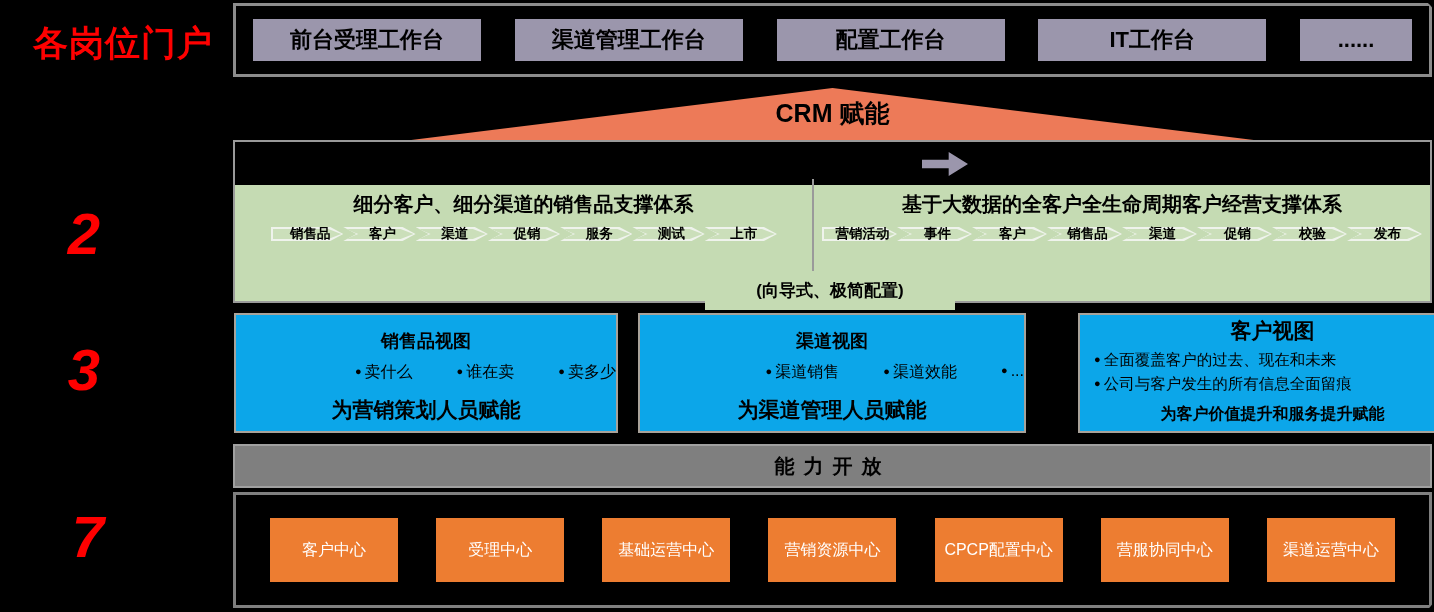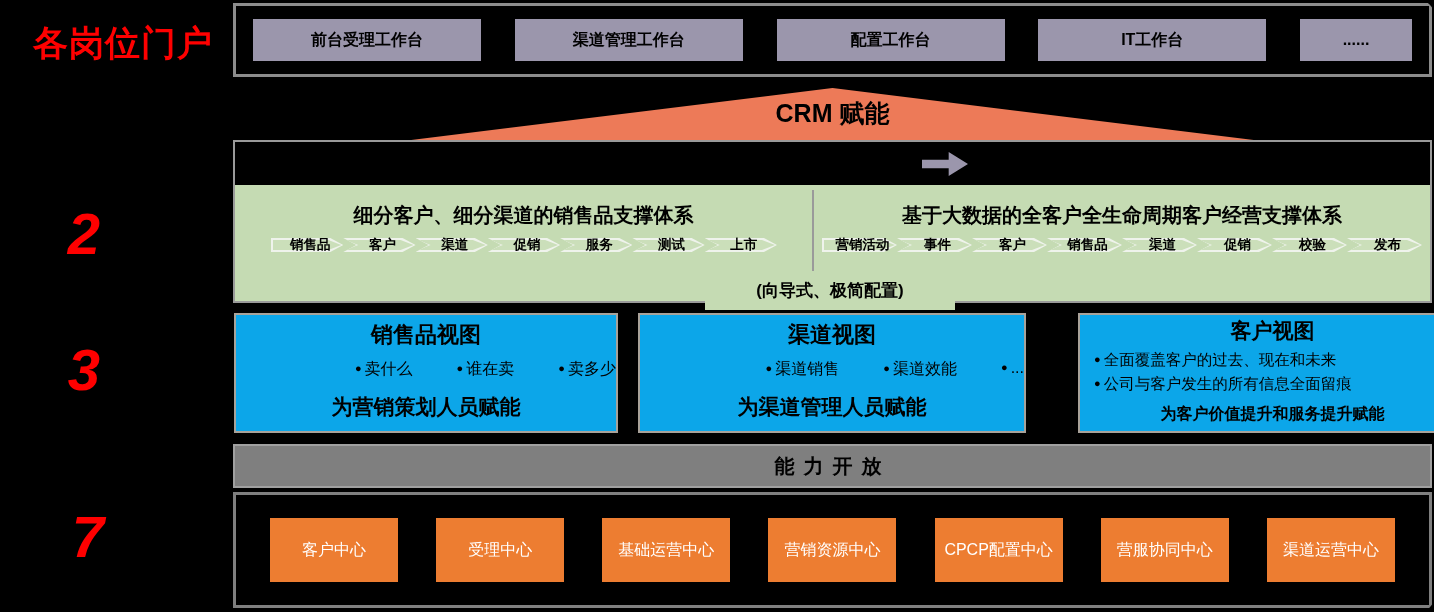--- a/index.html
+++ b/index.html
@@ -11,57 +11,57 @@
   .row-num{position:absolute;color:#f00;font-weight:bold;font-style:italic;font-size:58px;transform:translate(-50%,-50%);}
   .num2{left:84px;top:233px;}
   .num3{left:84px;top:369px;}
   .num7{left:88px;top:536px;}
 
   
   .portal-bar{position:absolute;left:233px;top:3px;width:1199px;height:74px;box-sizing:border-box;
               background:#000;border:3px solid #8c8c8c;display:flex;align-items:center;
               justify-content:space-between;padding:0 17px;}
   .wb-btn{height:42px;background:#9b96ac;display:flex;align-items:center;justify-content:center;
-          font-size:16px;font-weight:bold;flex:0 0 auto;text-align:right;}
+          font-size:22px;font-weight:bold;flex:0 0 auto;text-align:right;}
   .wb-wide{width:228px;} .wb-small{width:112px;}
 
   
   .crm-tri{position:absolute;left:233px;top:88px;width:1199px;height:74px;background:#ed7a58;
            clip-path:polygon(50% 0,100% 100%,0 100%);z-index:1;}
   .crm-label{position:absolute;left:233px;top:97px;width:1199px;text-align:center;
              font-size:25px;font-weight:bold;z-index:1;}
 
   
   .sec2{position:absolute;left:233px;top:140px;width:1199px;height:163px;box-sizing:border-box;
         background:#c5dbb3;border:2px solid #9a9a9a;z-index:2;}
   .sec2-band{position:absolute;left:0;top:0;width:100%;height:43px;background:#000;}
   .flow-arrow{position:absolute;left:687px;top:10px;width:46px;height:24px;background:#9b96ac;
               clip-path:polygon(0 32%,58% 32%,58% 0,100% 50%,58% 100%,58% 68%,0 68%);}
-  .sec2-green{position:absolute;left:0;top:48px;width:100%;height:116px;}
+  .sec2-green{position:absolute;left:0;top:37px;width:100%;height:116px;}
   .half{position:absolute;top:0;height:100%;}
   .half-l{left:0;width:577px;}
   .half-r{left:579px;width:616px;}
   .half-divider{position:absolute;left:577px;top:0;width:2px;height:100%;background:#9a9a9a;}
   .half-title{margin-top:12px;text-align:center;font-size:20px;font-weight:bold;}
   .chev-row{position:absolute;left:36px;top:48px;height:30px;display:flex;}
   .row-l{width:506px;} .half-r .chev-row{left:8px;width:600px;}
   .chev{position:relative;flex:1;height:14px;--cp:polygon(0 0,calc(100% - 13px) 0,100% 50%,calc(100% - 13px) 100%,0 100%,13px 50%);}
   .chev.first{--cp:polygon(0 0,calc(100% - 13px) 0,100% 50%,calc(100% - 13px) 100%,0 100%);}
   .chev .shape{position:absolute;inset:0;background:#eff3ec;clip-path:var(--cp);}
   .chev .shape::after{content:"";position:absolute;inset:2px;background:#cbdfba;clip-path:var(--cp);}
   .chev .lbl{position:absolute;inset:0;display:flex;align-items:center;justify-content:center;
              font-size:13.5px;font-weight:bold;padding-left:6px;z-index:1;}
   .cfg-note{position:absolute;left:705px;top:271px;width:250px;height:39px;background:#c5dbb3;z-index:3;
             display:flex;align-items:center;justify-content:center;font-size:17px;font-weight:bold;}
 
   
   .card{position:absolute;top:313px;height:120px;box-sizing:border-box;background:#0ca6e9;
         border:2px solid #a8a29a;}
   .card1{left:234px;width:384px;} .card2{left:638px;width:388px;} .card3{left:1078px;width:389px;}
-  .card-title{text-align:center;font-size:22px;font-weight:bold;margin-top:5px;}
+  .card-title{text-align:center;font-size:18px;font-weight:bold;margin-top:14px;}
   .bullet-row{display:flex;justify-content:flex-end;gap:44px;margin-top:9px;font-size:16px;}
   .bullet::before{content:"●  ";font-size:11px;vertical-align:2px;}
   .card-footer{text-align:center;font-size:21px;font-weight:bold;margin-top:13px;}
   .card3 .card-title{margin-top:2px;font-size:21px;}
   .bullet-list{margin:3px 0 0 14px;font-size:15.5px;line-height:1.55;}
   .bullet-list .bullet{display:block;}
   .card3 .card-footer{margin-top:8px;font-size:16px;}
 
   
   .cap-bar{position:absolute;left:233px;top:444px;width:1199px;height:44px;box-sizing:border-box;

